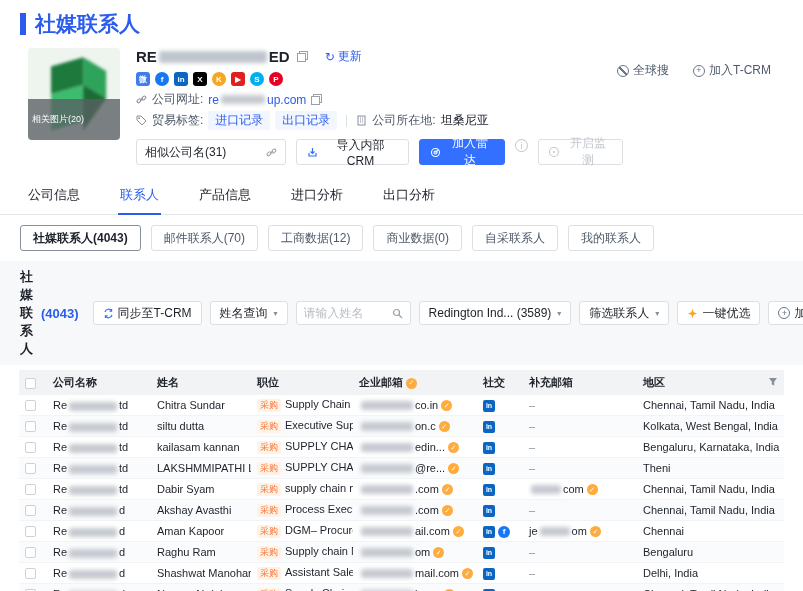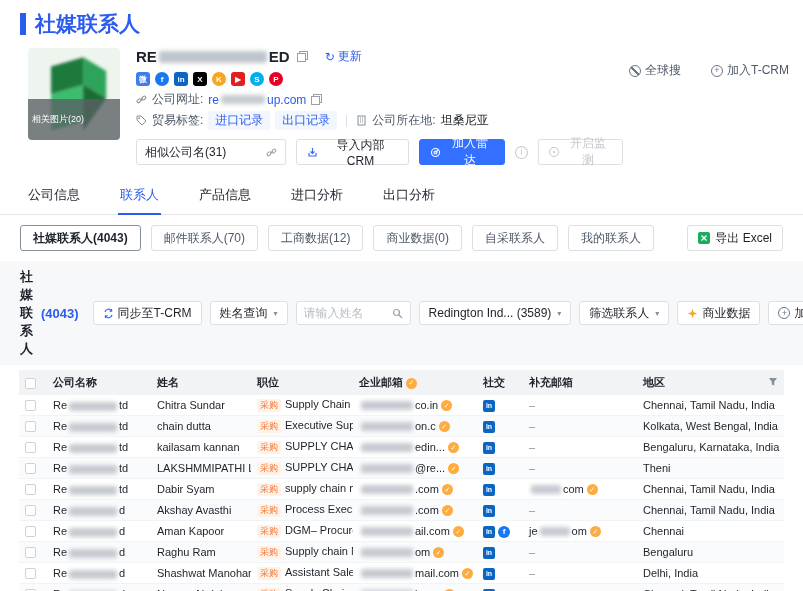--- a/index.html
+++ b/index.html
@@ -6,21 +6,21 @@
 html,body{width:803px;height:591px;overflow:hidden;background:#fff;
   font-family:"Liberation Sans","DejaVu Sans",sans-serif;color:#1d2129}
 .page{position:relative;width:803px;height:591px}
 
 
 .page-title-row{display:flex;align-items:center;padding:10px 0 0 20px}
 .title-accent{width:6px;height:22px;background:#2b5ced;margin-right:9px}
 .page-title{font-size:21px;font-weight:bold;color:#2b5ced}
 
 
-.top-actions{position:absolute;top:62px;right:14px;display:flex;gap:30px;font-size:12px;color:#4e5969}
+.top-actions{position:absolute;top:62px;right:32px;display:flex;gap:24px;font-size:12px;color:#4e5969}
 .top-link{display:flex;align-items:center;gap:4px;cursor:pointer}
 .circle-slash{width:12px;height:12px;border:1px solid #6b7785;border-radius:50%;
   background:linear-gradient(45deg,transparent 44%,#6b7785 44%,#6b7785 56%,transparent 56%)}
 .circle-plus{width:12px;height:12px;border:1px solid #6b7785;border-radius:50%;
   display:flex;align-items:center;justify-content:center;font-size:9px;color:#6b7785;line-height:1}
 
 
 .company-card{display:flex;padding:10px 180px 0 28px}
 .logo{position:relative;width:92px;height:92px;border-radius:4px;overflow:hidden;background:#eef4ee;flex:none;cursor:pointer}
 .logo svg{width:100%;height:100%;filter:blur(1.5px)}
@@ -43,21 +43,21 @@
   vertical-align:middle;margin:0 2px}
 .blur-name{width:108px;height:12px;background:#bfc5cc}
 .blur-site{width:44px}
 
 
 .copy-ico{position:relative;width:11px;height:11px;display:inline-block;cursor:pointer;flex:none}
 .copy-ico::after{content:"";position:absolute;right:0;top:0;width:7px;height:7px;border:1px solid #98a1ab}
 .copy-ico::before{content:"";position:absolute;left:0;bottom:0;width:7px;height:7px;border:1px solid #98a1ab;background:#fff;z-index:1}
 
 
-.action-row{display:flex;align-items:center;gap:10px;margin-top:9px}
+.action-row{display:flex;align-items:flex-start;gap:10px;margin-top:9px}
 .similar-input{width:150px;height:26px;border:1px solid #dcdfe3;border-radius:3px;display:flex;
   align-items:center;justify-content:space-between;padding:0 8px;font-size:12px;cursor:text;background:#fff}
 .btn{height:26px;border:1px solid #dcdfe3;background:#fff;border-radius:3px;padding:0 10px;font-size:12px;
   display:inline-flex;align-items:center;gap:5px;cursor:pointer;color:#1d2129;font-family:inherit}
 .btn-primary{background:#3370ff;border-color:#3370ff;color:#fff}
 .btn-disabled{color:#c2c7ce;cursor:default}
 .info-ico{width:13px;height:13px;border:1px solid #c2c7ce;border-radius:50%;color:#c2c7ce;font-size:9px;
   display:flex;align-items:center;justify-content:center;font-style:normal}
 .gray-dot{width:10px;height:10px;border:1px solid #c2c7ce;border-radius:50%;position:relative}
 .gray-dot::after{content:"";position:absolute;left:3px;top:3px;width:2px;height:2px;border-radius:50%;background:#c2c7ce}
@@ -239,27 +239,20 @@
     <div class="tab">出口分析</div>
   </nav>
 
   <div class="subtabs">
     <button class="subtab active">社媒联系人(4043)</button>
     <button class="subtab">邮件联系人(70)</button>
     <button class="subtab">工商数据(12)</button>
     <button class="subtab">商业数据(0)</button>
     <button class="subtab">自采联系人</button>
     <button class="subtab">我的联系人</button>
-    <button class="export-btn">
-      <svg width="12" height="12" viewBox="0 0 12 12">
-          <rect width="12" height="12" rx="2" fill="#1aad5e"></rect>
-          <path d="M3.5 3.5 L8.5 8.5 M8.5 3.5 L3.5 8.5" stroke="#fff" stroke-width="1.4"></path>
-        </svg>
-      <span>导出 Excel</span>
-    </button>
   </div>
 
   <div class="toolbar">
     <span class="section-title">社媒联系人</span>
     <span class="section-count">(4043)</span>
     <button class="tb-btn">
       <svg width="11" height="11" viewBox="0 0 11 11" fill="none" stroke="#3370ff" stroke-width="1.2">
           <path d="M2 4 a3.6 3.6 0 0 1 6.6 -1"></path>
           <path d="M9 7 a3.6 3.6 0 0 1 -6.6 1"></path>
           <path d="M8.6 1 v2.1 h-2.1"></path>
@@ -284,21 +277,21 @@
     </button>
     <div class="right-tools">
       <button class="tb-btn">
         <span>筛选联系人</span>
         <span class="chev">▾</span>
       </button>
       <button class="tb-btn">
         <svg width="11" height="11" viewBox="0 0 11 11">
             <path d="M5.5 0.8 L6.7 4.3 L10.2 5.5 L6.7 6.7 L5.5 10.2 L4.3 6.7 L0.8 5.5 L4.3 4.3 Z" fill="#f5a623"></path>
           </svg>
-        <span>商业数据</span>
+        <span>一键优选</span>
       </button>
       <button class="tb-btn">
         <span class="circle-plus">+</span>
         <span>加入我的联系人</span>
       </button>
     </div>
   </div>
 
   <table class="contacts-table">
     <colgroup>
@@ -335,21 +328,21 @@
           <td>Chitra Sundar</td>
           <td><span class="buy-tag">采购</span>Supply Chain Bi...</td>
           <td><span class="blur-bar" style="width: 52px;"></span>co.in<span class="verify-badge">✓</span></td>
           <td><span class="li-ico">in</span></td>
           <td><span class="dash">–</span></td>
           <td>Chennai, Tamil Nadu, India</td>
         </tr>
         <tr>
           <td><span class="checkbox"></span></td>
           <td>Re<span class="blur-bar" style="width: 48px;"></span>td</td>
-          <td>chain dutta</td>
+          <td>siltu dutta</td>
           <td><span class="buy-tag">采购</span>Executive Suppl...</td>
           <td><span class="blur-bar" style="width: 52px;"></span>on.c<span class="verify-badge">✓</span></td>
           <td><span class="li-ico">in</span></td>
           <td><span class="dash">–</span></td>
           <td>Kolkata, West Bengal, India</td>
         </tr>
         <tr>
           <td><span class="checkbox"></span></td>
           <td>Re<span class="blur-bar" style="width: 48px;"></span>td</td>
           <td>kailasam kannan</td>

